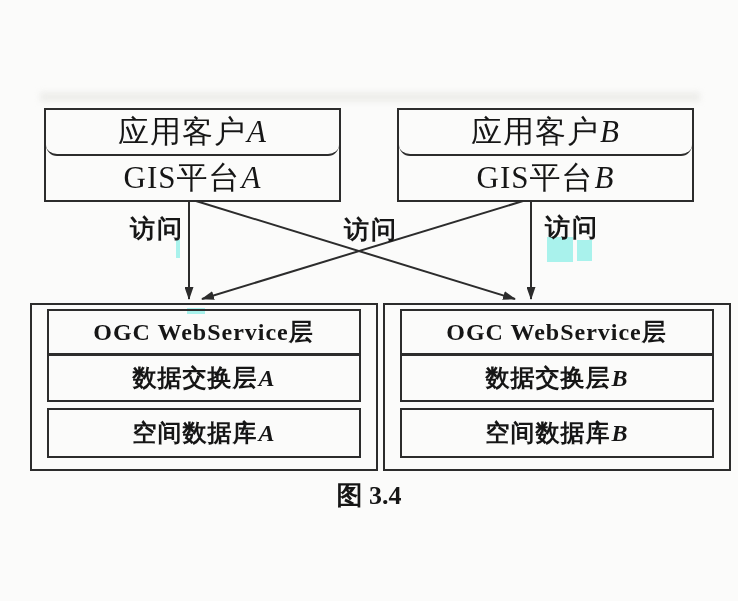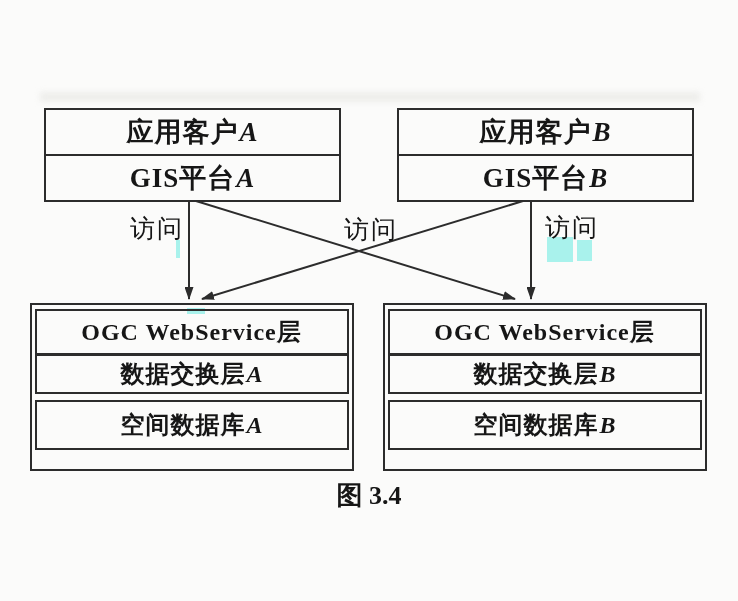--- a/index.html
+++ b/index.html
@@ -16,41 +16,41 @@
     position:absolute;background:#e3e3df;opacity:.55;filter:blur(3px);
   }
   
   .top-box{
     position:absolute;width:293px;height:90px;
     border:2px solid #2c2c2c;background:transparent;
     display:flex;flex-direction:column;z-index:2;
   }
   .top-box .row{
     flex:1;display:flex;align-items:center;justify-content:center;
-    font-size:27px;font-weight:700;letter-spacing:1px;
+    font-size:31px;font-weight:400;letter-spacing:1px;border-radius:11px;
   }
   .top-box .row:first-child{border-bottom:2px solid #2c2c2c;}
   
   .stack{
     position:absolute;width:314px;height:156px;
-    border:2px solid #2c2c2c;padding:4px 3px;
+    border:2px solid #2c2c2c;padding:4px 15px;
     display:flex;flex-direction:column;z-index:2;background:transparent;
   }
   .stack .cell{
     border:2px solid #2c2c2c;
     display:flex;align-items:center;justify-content:center;
     font-size:24px;font-weight:600;letter-spacing:1px;
     height:46px;box-sizing:border-box;
   }
-  .stack .cell.c2{margin-top:-1px;height:40px;}
+  .stack .cell.c2{margin-top:-1px;height:48px;}
   .stack .cell.c3{margin-top:6px;height:50px;}
   .var{font-style:italic;font-family:"Liberation Serif",serif;padding-left:1px;}
   
   .edge-label{
-    position:absolute;font-size:25px;font-weight:400;letter-spacing:2px;z-index:4;
+    position:absolute;font-size:25px;font-weight:700;letter-spacing:2px;z-index:4;
   }
   
   .arrows{position:absolute;left:0;top:0;z-index:3;}
   
   .artifact{position:absolute;background:#a9f2ec;z-index:1;}
   
   .caption{
     position:absolute;left:0;right:0;top:478px;
     display:flex;justify-content:center;align-items:baseline;gap:34px;
     font-size:26px;font-weight:600;z-index:2;

